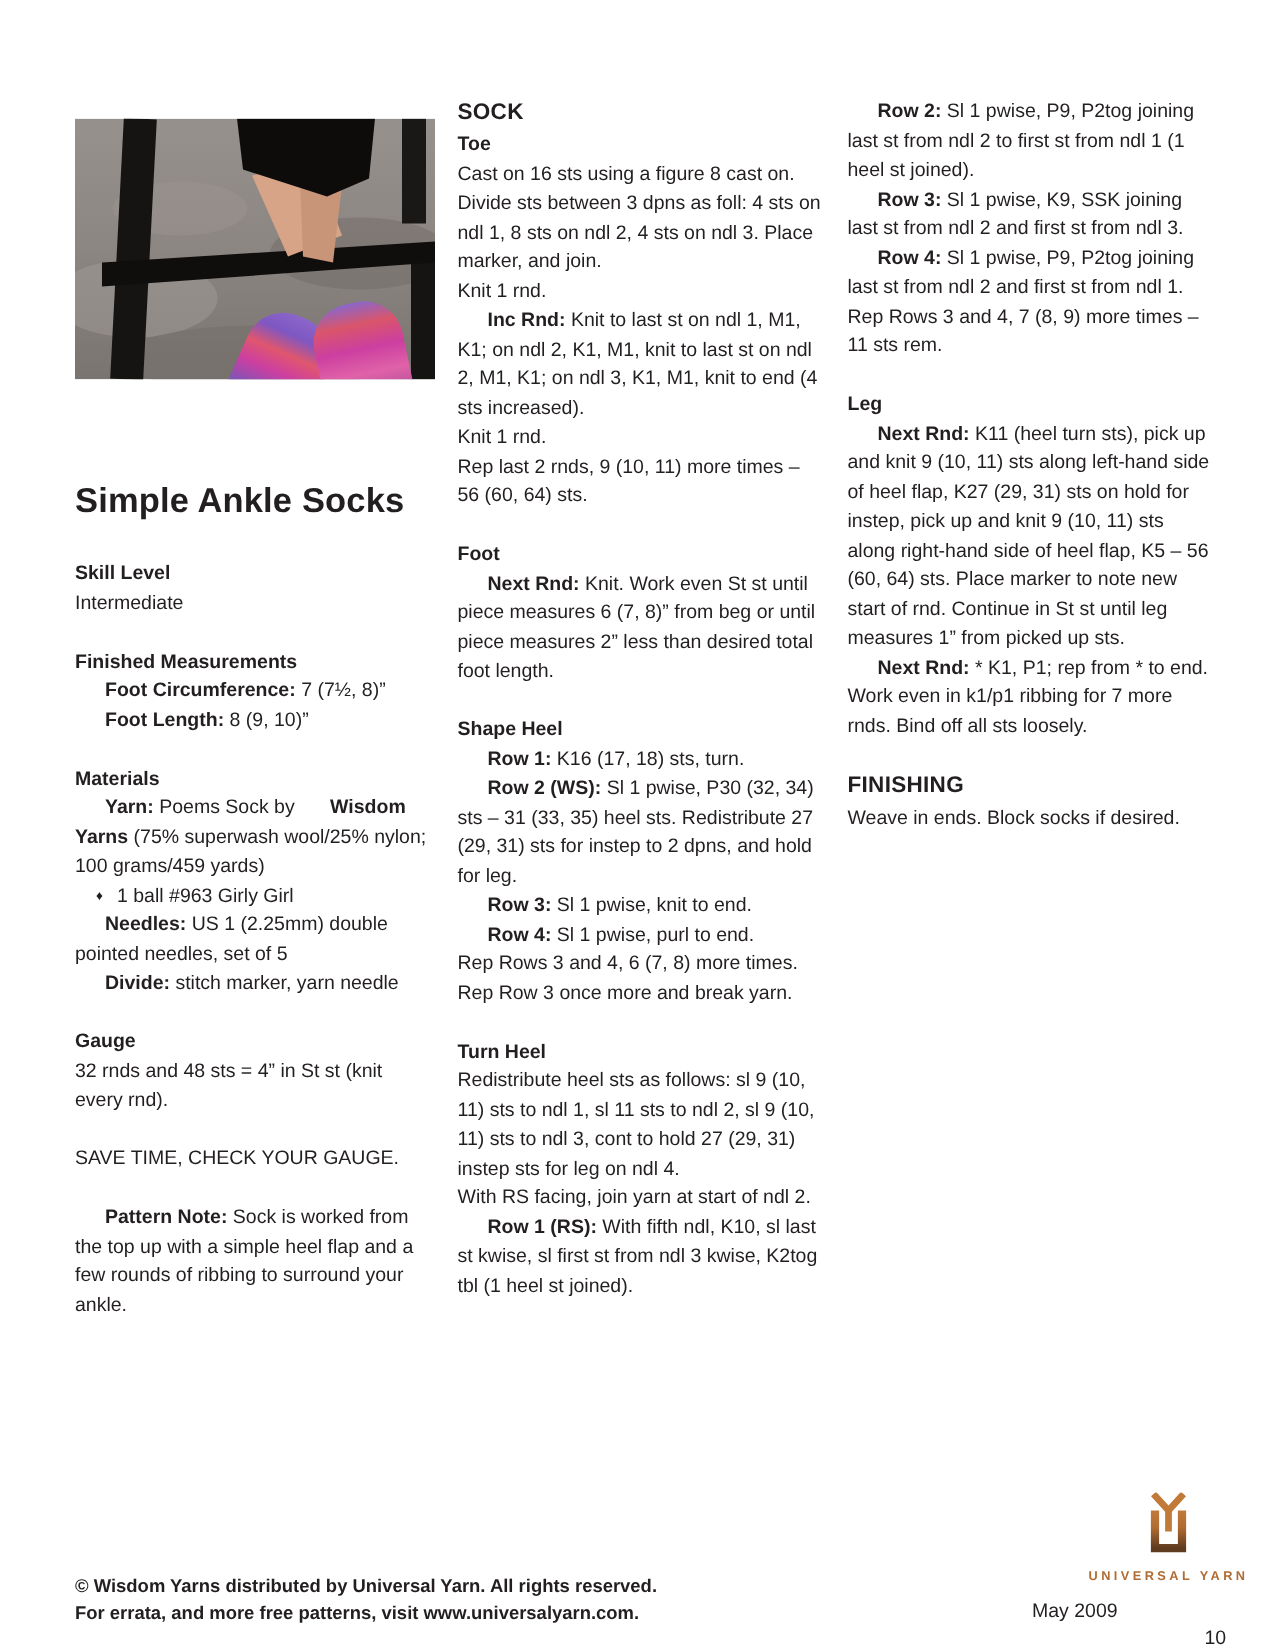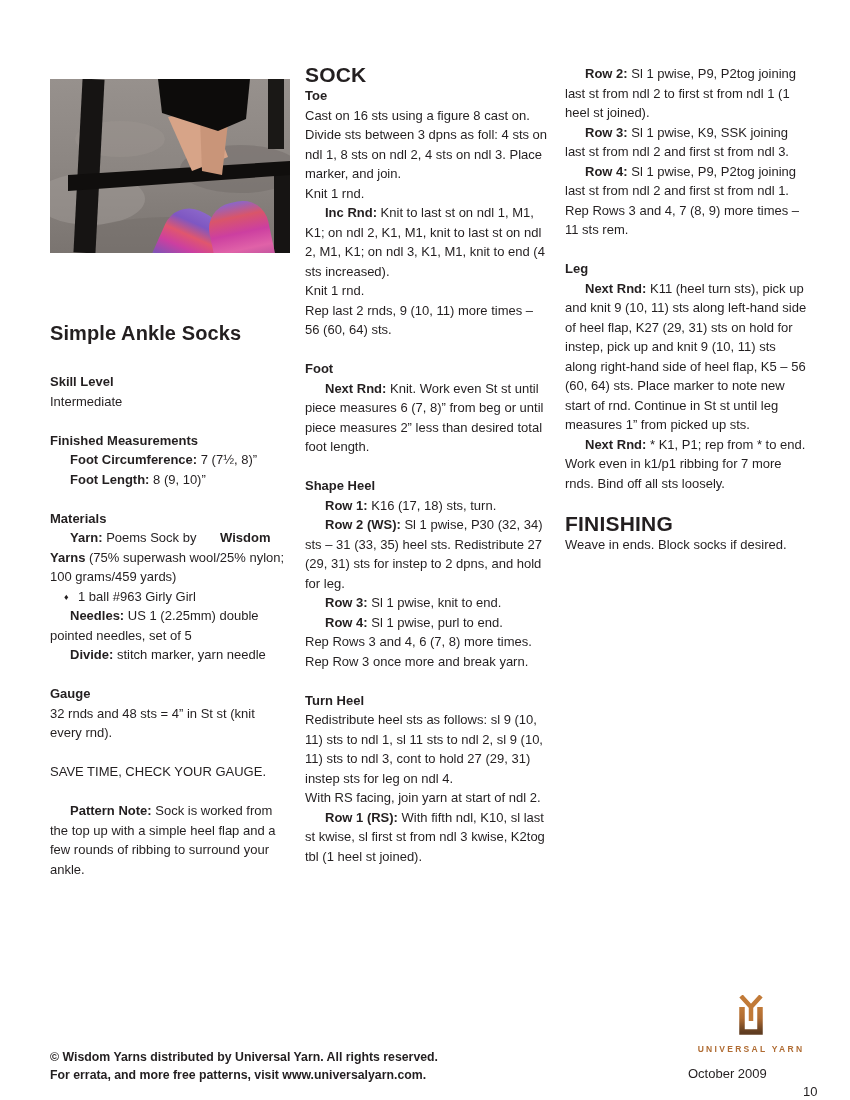--- a/index.html
+++ b/index.html
@@ -3,30 +3,30 @@
 <meta charset="utf-8">
 <style>
   html,body{margin:0;padding:0;background:#e8e8e8;}
   .page{position:relative;width:850px;height:1100px;background:#ffffff;margin:0 auto;
         font-family:"Liberation Sans",sans-serif;color:#231f20;overflow:hidden;}
   .col{position:absolute;width:245px;}
   .col-left{left:50px;top:322px;width:240px;}
   .col-middle{left:305px;top:64px;}
   .col-right{left:565px;top:64px;}
   .photo{position:absolute;left:50px;top:79px;width:240px;height:174px;overflow:hidden;}
-  .doc-title{font-size:20px;font-weight:bold;line-height:22px;margin-bottom:28px;letter-spacing:.1px;}
+  .doc-title{font-size:23px;font-weight:bold;line-height:22px;margin-bottom:28px;letter-spacing:.1px;}
   .p,.bullet{font-size:13px;line-height:19.5px;}
-  .h1{font-size:21px;font-weight:bold;line-height:22px;letter-spacing:.2px;}
+  .h1{font-size:15px;font-weight:bold;line-height:22px;letter-spacing:.2px;}
   .h2{font-size:13px;font-weight:bold;line-height:19.5px;}
   .gap{height:19.5px;}
   .b{font-weight:bold;padding-left:20px;}
   .bullet{padding-left:28px;position:relative;}
   .bullet .glyph{position:absolute;left:14px;top:1px;font-size:9px;}
   .footer-copy{position:absolute;left:50px;top:1049px;font-size:12.3px;line-height:17.5px;font-weight:bold;}
-  .logo-wrap{position:absolute;left:684px;top:995px;width:134px;text-align:center;}
+  .logo-wrap{position:absolute;left:712px;top:995px;width:134px;text-align:center;}
   .brand{font-size:8.5px;font-weight:bold;letter-spacing:2.3px;color:#b06c33;margin-top:3px;white-space:nowrap;}
   .issue-date{position:absolute;left:688px;top:1066px;font-size:13px;}
   .page-num{position:absolute;left:803px;top:1067px;font-size:13px;margin-top:17px;}
 </style>
 </head>
 <body>
 
 <div class="page">
 
   <div class="photo">
@@ -160,16 +160,16 @@
           <stop offset="0.45" stop-color="#b06c33"></stop>
           <stop offset="1" stop-color="#5f3c20"></stop>
         </linearGradient>
       </defs>
       <path d="M13,1 L23,12 M33,1 L23,12 M23,12 L23,26" fill="none" stroke="#c17a38" stroke-width="4.5"></path>
       <path d="M14,12 L14,37 L32,37 L32,12" fill="none" stroke="url(#logoGrad)" stroke-width="5.5"></path>
     </svg>
     <div class="brand">UNIVERSAL YARN</div>
   </div>
 
-  <div class="issue-date">October 2009</div>
+  <div class="issue-date">May 2009</div>
   <div class="page-num">10</div>
 
 </div>
 
 </body></html>

